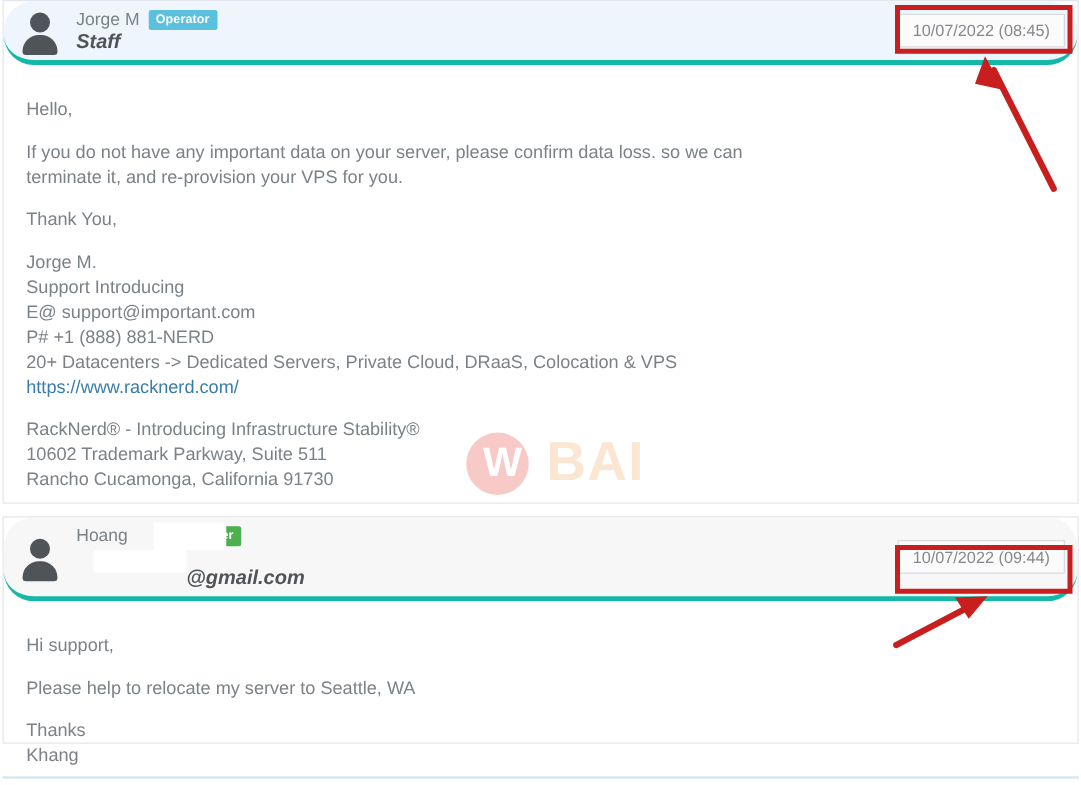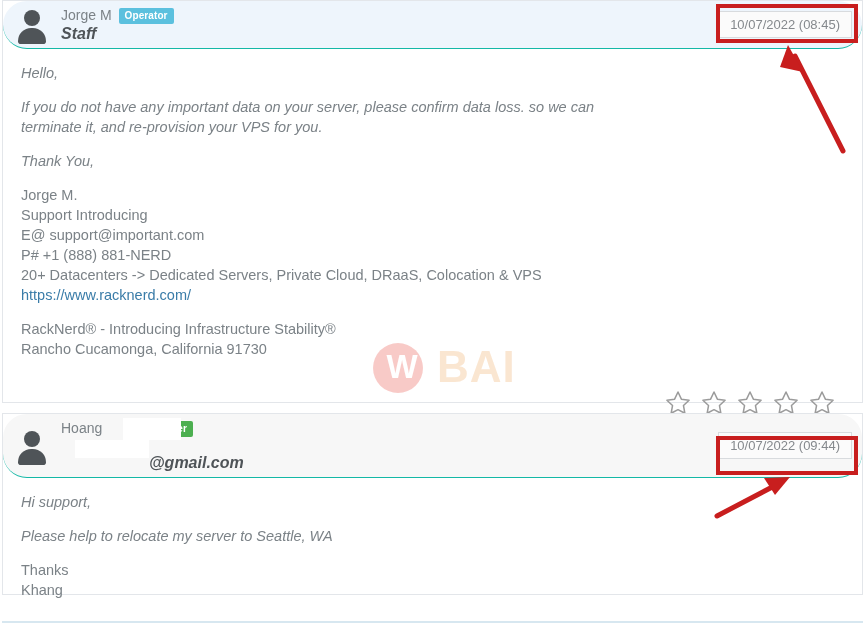--- a/index.html
+++ b/index.html
@@ -33,21 +33,21 @@
     box-sizing: border-box;
   }
 
   
   .msg-header {
     display: flex;
     align-items: center;
     padding: 6px 10px 6px 12px;
     box-sizing: border-box;
     min-height: 44px;
-    border-bottom: 1px solid #14b8a6;
+    border-bottom: 4px solid #14b8a6;
     border-radius: 24px;
   }
   .msg-header.staff   { background: #eef5fc; }
   .msg-header.client  { background: #f7f7f7; }
 
   .avatar {
     width: 34px;
     height: 34px;
     flex: 0 0 34px;
     position: relative;
@@ -132,22 +132,21 @@
 
   
   .msg-body {
     padding: 14px 16px 12px 18px;
     font-size: 14.5px;
     line-height: 20px;
     color: #7b8287;
     position: relative;
   }
   .msg-body p {
-    margin: 0 0 14px 0;
-    font-style: italic;
+    margin: 12px 0 14px 0;
   }
   .msg-body p:last-child { margin-bottom: 0; }
   .sig-block, .addr-block {
     margin: 0 0 14px 0;
   }
   .sig-line { white-space: nowrap; }
   .sig-link {
     color: #3a7ca8;
     text-decoration: none;
   }
@@ -255,20 +254,21 @@
         <div class="sig-line">Jorge M.</div>
         <div class="sig-line">Support Introducing</div>
         <div class="sig-line">E@ support@important.com</div>
         <div class="sig-line">P# +1 (888) 881-NERD</div>
         <div class="sig-line">20+ Datacenters -&gt; Dedicated Servers, Private Cloud, DRaaS, Colocation &amp; VPS</div>
         <a class="sig-link" href="#">https://www.racknerd.com/</a>
       </div>
 
       <div class="addr-block">
         <div class="sig-line">RackNerd® - Introducing Infrastructure Stability®</div>
+        <div class="sig-line">10602 Trademark Parkway, Suite 511</div>
         <div class="sig-line">Rancho Cucamonga, California 91730</div>
       </div>
 
       <div class="watermark">
         <div class="wm-circle"></div>
         <div class="wm-w">W</div>
         <div class="wm-text">BAI</div>
       </div>
     </div>
 

